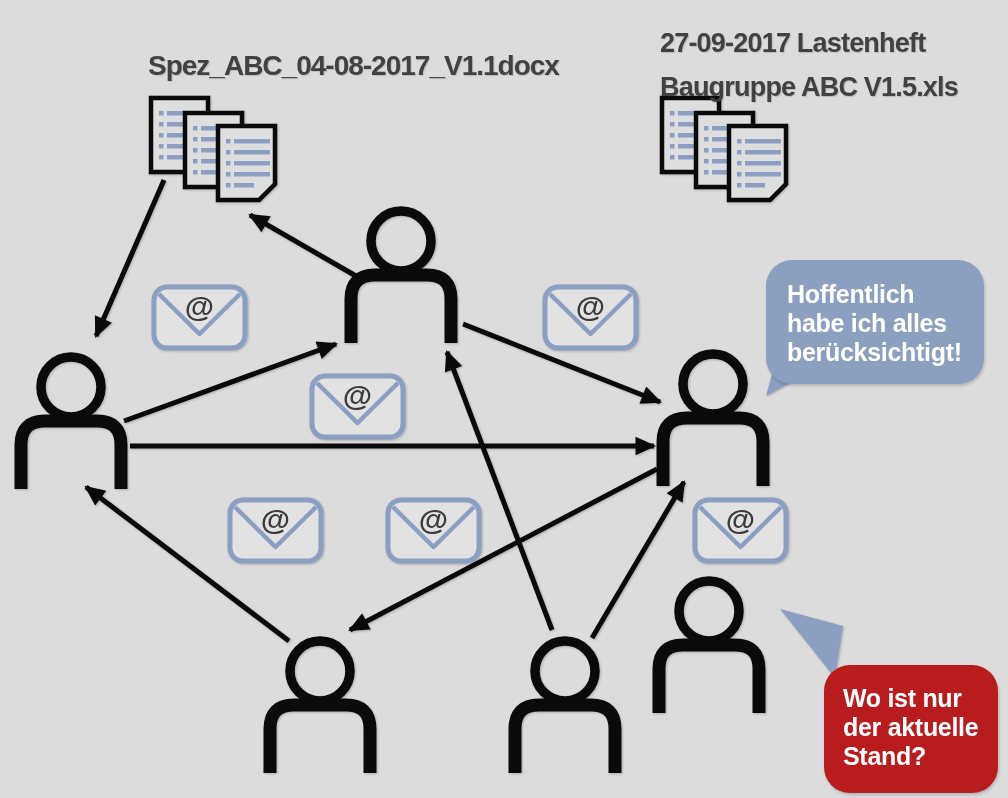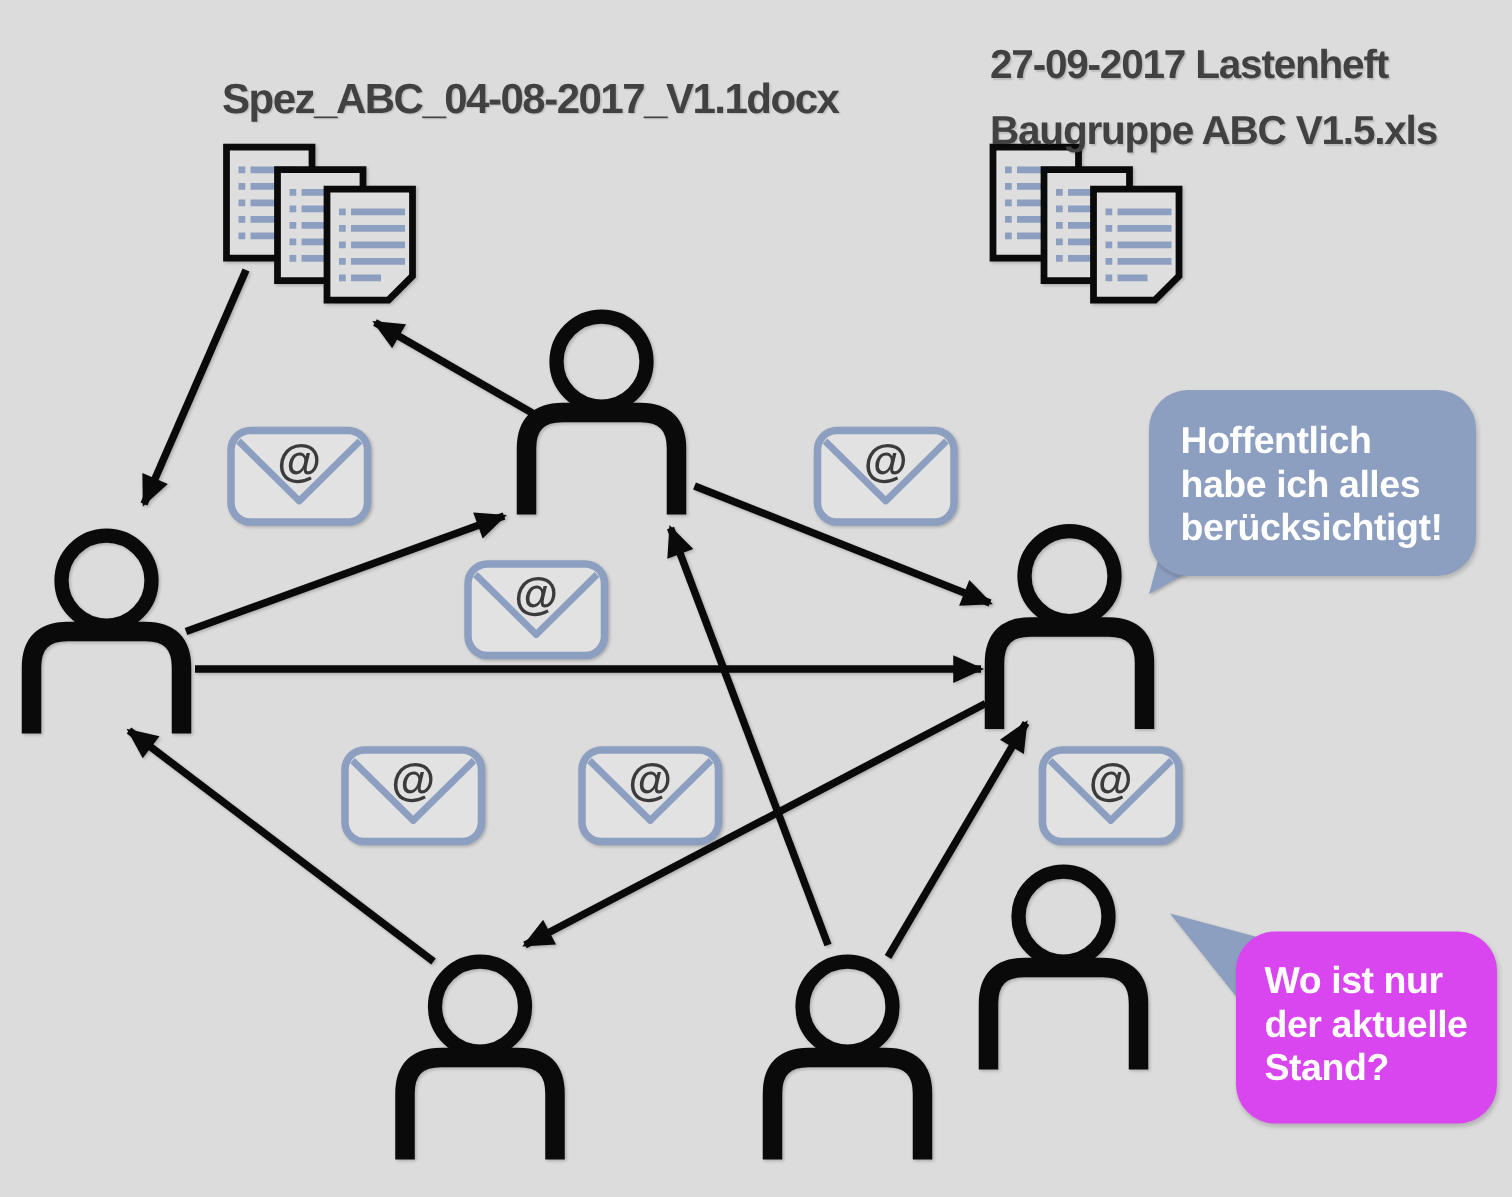--- a/index.html
+++ b/index.html
@@ -176,19 +176,19 @@
 
   <div class="title" id="title-right" style="color: rgb(65, 65, 65);">27-09-2017 Lastenheft
 Baugruppe ABC V1.5.xls</div>
 
   <div class="bubble" id="bubble-top" style="background: rgb(141, 159, 192);">
     <div class="bubble-text" style="color: rgb(255, 255, 255);">Hoffentlich
 habe ich alles
 berücksichtigt!</div>
   </div>
 
-  <div class="bubble" id="bubble-bottom" style="background: #d946ef;">
+  <div class="bubble" id="bubble-bottom" style="background: #b91c1c; margin-top: 44px;">
     <div class="bubble-text" style="color: rgb(255, 255, 255);">Wo ist nur
 der aktuelle
 Stand?</div>
   </div>
 
 </div>
 
 </body></html>

